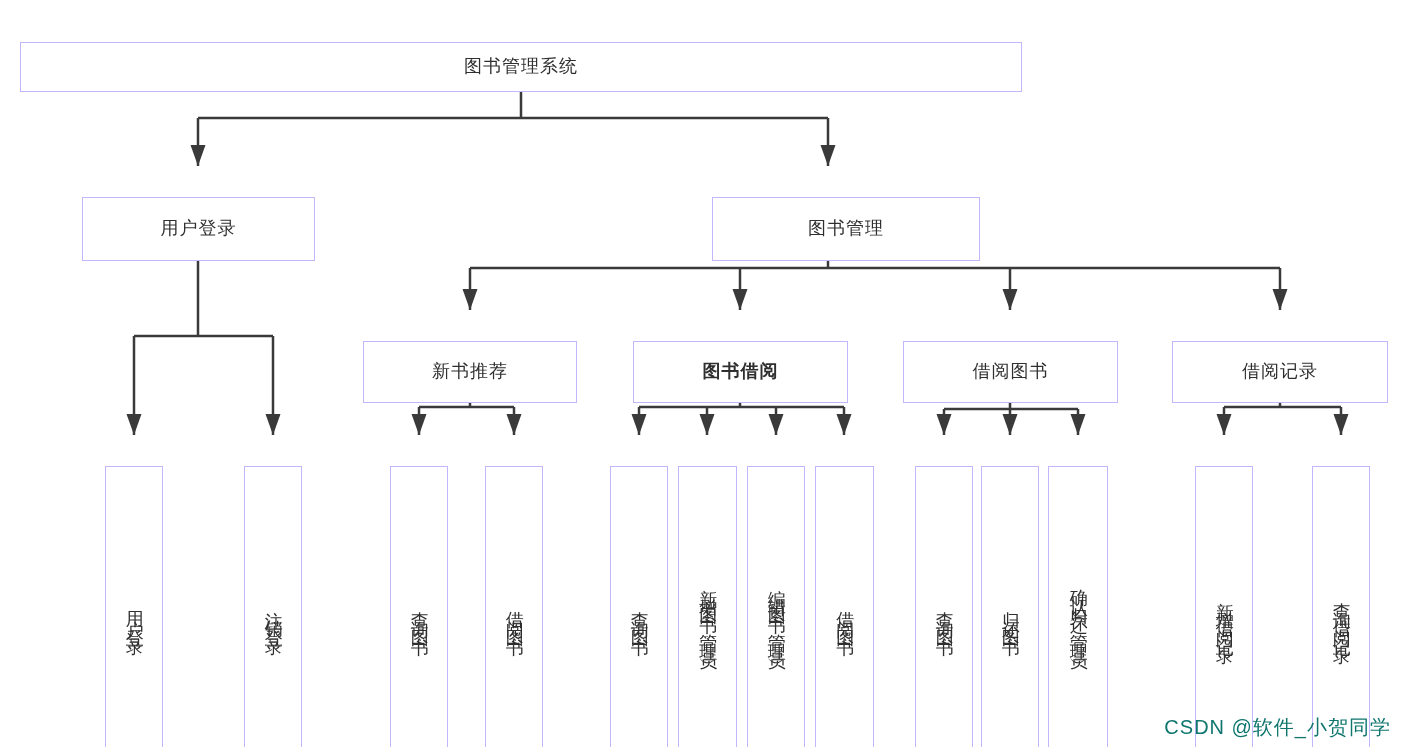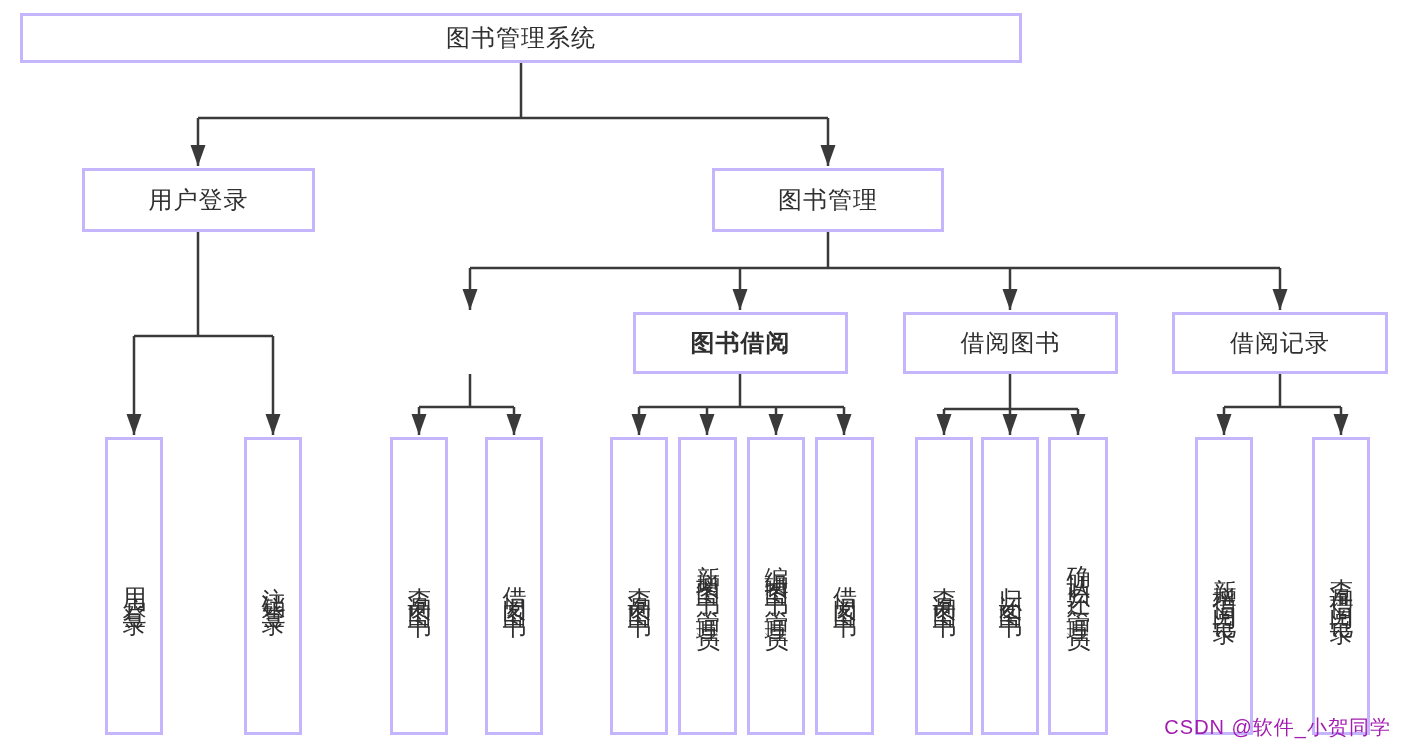--- a/index.html
+++ b/index.html
@@ -17,47 +17,48 @@
   }
   .connectors {
     position: absolute;
     left: 0;
     top: 0;
     pointer-events: none;
   }
   .node {
     position: absolute;
     box-sizing: border-box;
-    border: 3px solid #c4b5fd;
+    border: 1px solid #c4b5fd;
     background: #ffffff;
     display: flex;
     align-items: center;
     justify-content: center;
     color: #2f2f2f;
-    font-size: 24px;
+    font-size: 18px;
     letter-spacing: 1px;
     text-align: center;
     line-height: 1.2;
+    margin-top: 29px;
   }
   .node.leaf {
     top: 437px;
     height: 298px;
   }
   .node.leaf .vtext {
     writing-mode: vertical-rl;
     text-orientation: mixed;
     letter-spacing: 9px;
     white-space: nowrap;
   }
   .watermark {
     position: absolute;
     right: 14px;
     bottom: 6px;
     font-size: 20px;
-    color: #a21caf;
+    color: #0f766e;
     letter-spacing: 1px;
   }
 </style>
 </head>
 <body>
 
 <div class="stage">
 
   <svg class="connectors" width="1405" height="747" viewBox="0 0 1405 747">
     <defs>
@@ -102,24 +103,27 @@
     </g>
   </svg>
 
   <div class="node" style="left:20px; top:13px; width:1002px; height:50px;">
     <span>图书管理系统</span>
   </div>
 
   <div class="node" style="left:82px; top:168px; width:233px; height:64px;">
     <span>用户登录</span>
   </div>
-  <div class="node" style="left:712px; top:168px; width:232px; height:64px;">
+  <div class="node" style="left:712px; top:168px; width:268px; height:64px;">
     <span>图书管理</span>
   </div>
 
+  <div class="node" style="left:363px; top:312px; width:214px; height:62px;">
+    <span>新书推荐</span>
+  </div>
   <div class="node" style="left:633px; top:312px; width:215px; height:62px;font-weight:bold;">
     <span>图书借阅</span>
   </div>
   <div class="node" style="left:903px; top:312px; width:215px; height:62px;">
     <span>借阅图书</span>
   </div>
   <div class="node" style="left:1172px; top:312px; width:216px; height:62px;">
     <span>借阅记录</span>
   </div>
 

